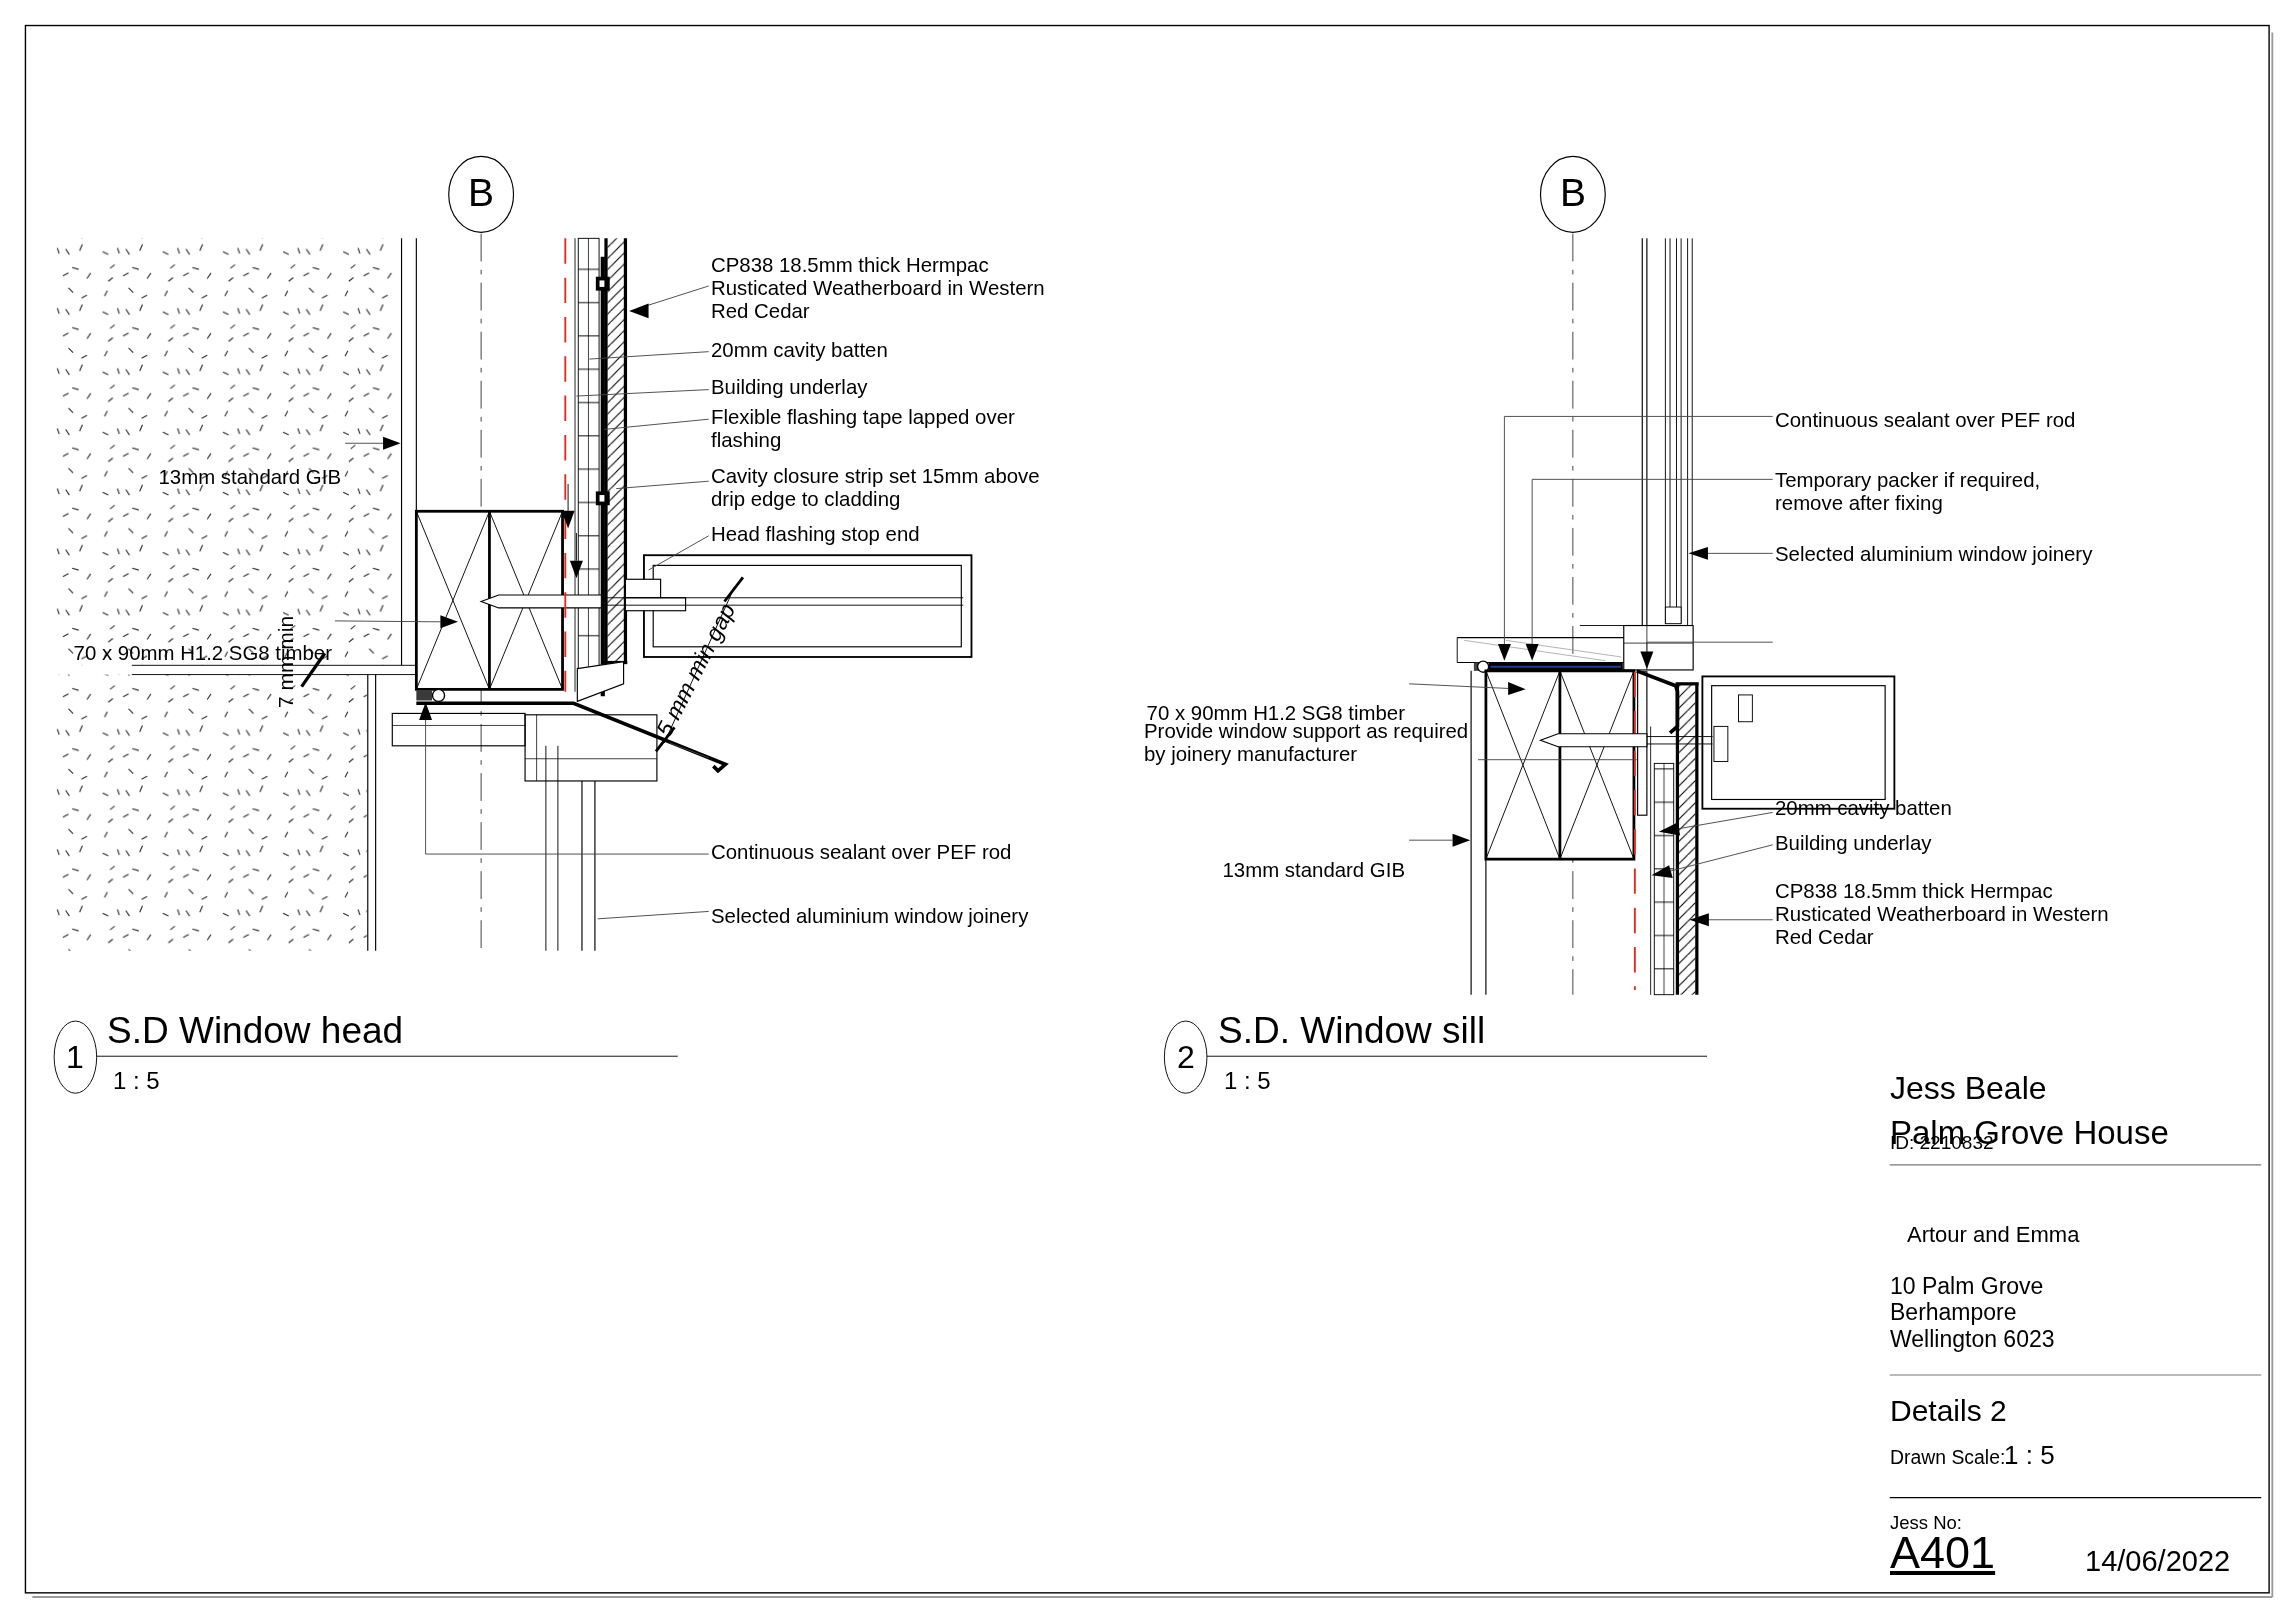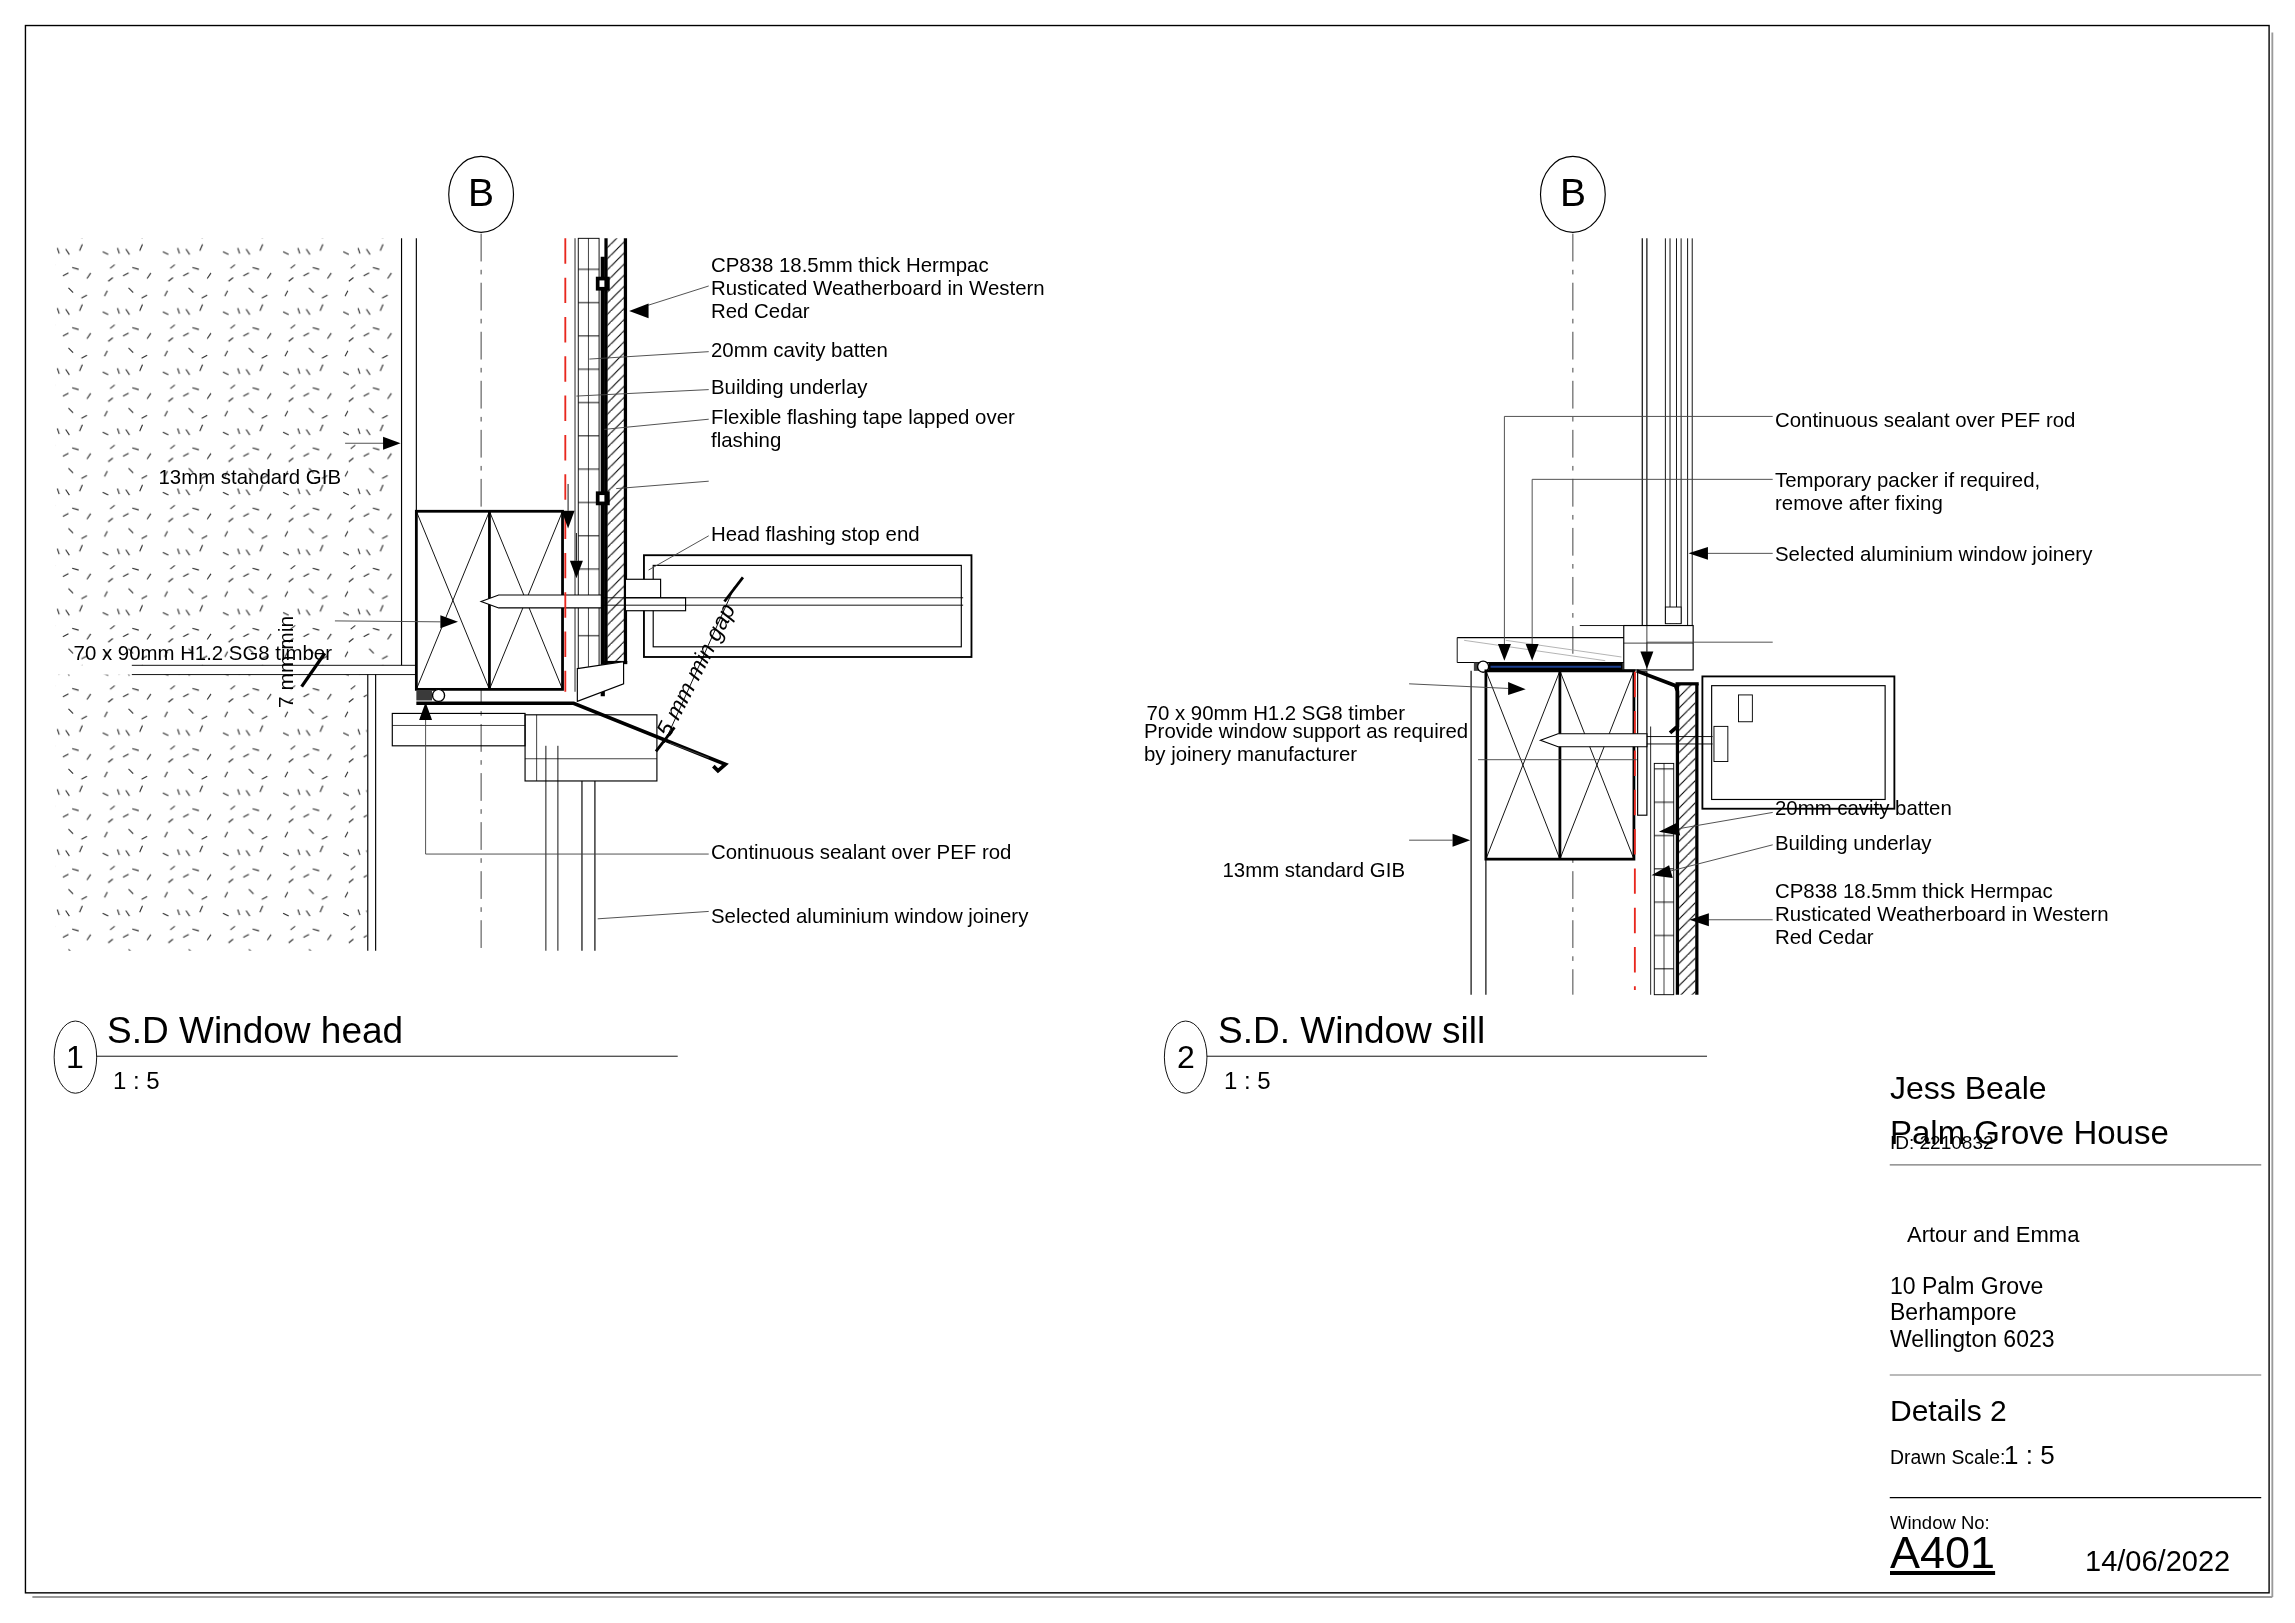--- a/index.html
+++ b/index.html
@@ -286,20 +286,22 @@
   <div class="bmark" style="left:481px;top:194px;">B</div>
   <div class="bmark" style="left:1573px;top:194px;">B</div>
 
   <div class="lbl" style="left:711px;top:254px;">CP838 18.5mm thick Hermpac
 Rusticated Weatherboard in Western
 Red Cedar</div>
   <div class="lbl" style="left:711px;top:339px;">20mm cavity batten</div>
   <div class="lbl" style="left:711px;top:376px;">Building underlay</div>
   <div class="lbl" style="left:711px;top:406px;">Flexible flashing tape lapped over
 flashing</div>
+  <div class="lbl" style="left:711px;top:465px;">Cavity closure strip set 15mm above
+drip edge to cladding</div>
   <div class="lbl" style="left:711px;top:523px;">Head flashing stop end</div>
   <div class="lbl" style="left:711px;top:841px;">Continuous sealant over PEF rod</div>
   <div class="lbl" style="left:711px;top:905px;">Selected aluminium window joinery</div>
 
   <div class="lbl lblR" style="right:1954px;top:434px;">13mm standard GIB</div>
   <div class="lbl lblR" style="right:1963px;top:610px;">70 x 90mm H1.2 SG8 timber</div>
 
   <div class="dim" style="left:286px;top:662px;transform:translate(-50%,-50%) rotate(-90deg);">7 mm min</div>
   <div class="dim" style="left:696px;top:670px;font-size:23px;font-style:italic;transform:translate(-50%,-50%) rotate(-63deg);">5 mm min gap</div>
 
@@ -329,18 +331,18 @@
   <div class="tb" style="left:1890px;top:1070px;font-size:32px;">Jess Beale</div>
   <div class="tb" style="left:1890px;top:1132px;font-size:19px;">ID: 2210832</div>
   <div class="tb" style="left:1890px;top:1114px;font-size:33px;">Palm Grove House</div>
   <div class="tb" style="left:1907px;top:1222px;font-size:22px;">Artour and Emma</div>
   <div class="tb" style="left:1890px;top:1273px;font-size:23px;line-height:1.15;white-space:pre-line;">10 Palm Grove
 Berhampore
 Wellington 6023</div>
   <div class="tb" style="left:1890px;top:1394px;font-size:30px;">Details 2</div>
   <div class="tb" style="left:1890px;top:1446px;font-size:19.4px;">Drawn Scale:</div>
   <div class="tb" style="left:2004px;top:1440px;font-size:26px;">1 : 5</div>
-  <div class="tb" style="left:1890px;top:1512px;font-size:18.5px;">Window No:</div>
+  <div class="tb" style="left:1890px;top:1512px;font-size:18.5px;">Jess No:</div>
   <div class="tb" style="left:1890px;top:1527px;font-size:45px;text-decoration:underline;">A401</div>
   <div class="tb" style="left:2085px;top:1545px;font-size:29px;">14/06/2022</div>
 
 </div>
 
 
 </body></html>

